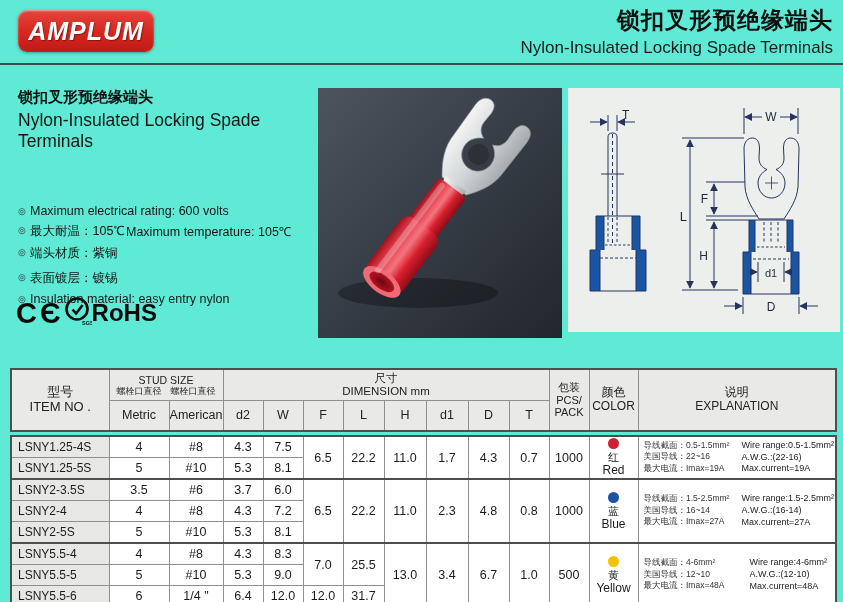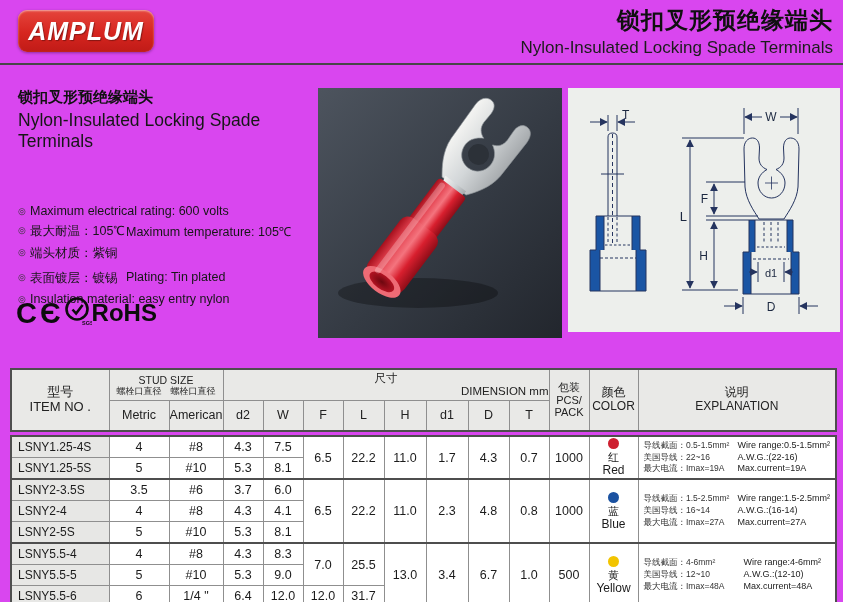--- a/index.html
+++ b/index.html
@@ -1,16 +1,16 @@
 <!DOCTYPE html>
 <html><head>
 <meta charset="utf-8">
 <style>
   html,body{margin:0;padding:0;overflow:hidden;background:#fff;}
-  .page{position:relative;width:843px;height:602px;background:#d946ef;
+  .page{position:relative;width:843px;height:602px;background:#5eead4;
         font-family:"Liberation Sans",sans-serif;color:#1a1a1a;overflow:hidden;}
 
   
   .logo{position:absolute;left:18px;top:10px;width:136px;height:42px;border-radius:9px;
         background:linear-gradient(180deg,#e5453c 0%,#d6251f 55%,#c01b17 100%);
         display:flex;align-items:center;justify-content:center;
         box-shadow:inset 0 1px 2px rgba(255,255,255,.55),0 1px 3px rgba(0,0,0,.35);}
   .logo span{color:#fff;font-style:italic;font-weight:bold;font-size:25px;letter-spacing:1px;
         text-shadow:1px 1px 1px rgba(0,0,0,.35);}
   .hdr-titles{position:absolute;right:10px;top:5px;text-align:right;}
@@ -42,33 +42,33 @@
   table{border-collapse:collapse;table-layout:fixed;width:825px;}
   td{border:1px solid #8f8f8f;text-align:center;vertical-align:middle;padding:0;overflow:hidden;}
   .ht{border:2px solid #4e4e4e;background:#e9e9e7;}
   .ht td{color:#222;line-height:1.15;}
   .hr1 td{height:30px;}
   .hr2 td{height:29px;font-size:12.5px;}
   .c-item{font-size:13px;line-height:1.35;margin-left:24px;}
   .stud-en{font-size:10.5px;}
   .stud-zh{font-size:9px;}
   .dim-zh{font-size:11.5px;}
-  .dim-en{font-size:11.5px;text-align:right;}
+  .dim-en{font-size:11.5px;}
   .c-dimletter{font-size:13px;}
   .c-pack{font-size:11px;line-height:1.25;}
   .c-two{font-size:12px;line-height:1.35;}
   .bt{border:2px solid #4e4e4e;margin-top:3px;}
   .bt td{font-size:12.5px;height:20px;background:#fff;color:#1b1b1b;}
   .bt td.item{background:#e7e7e5;text-align:left;padding-left:6px;font-size:12px;}
   .bt tr.gstart td{border-top:2px solid #4e4e4e;}
   .colorcell{line-height:1.05;}
   .dot{display:inline-block;width:11px;height:11px;border-radius:50%;}
   .czh{font-size:11px;} .cen{font-size:12px;}
   .expcell{padding:2px 5px;}
-  .exp{display:flex;gap:6px;text-align:left;align-items:center;}
+  .exp{display:flex;gap:12px;text-align:left;}
   .expzh{width:94px;font-size:8.5px;line-height:1.38;color:#333;white-space:nowrap;}
   .expen{flex:1;font-size:9px;line-height:1.33;color:#222;white-space:nowrap;}
 </style>
 </head>
 <body>
 
 <div class="page">
 
   <div class="logo">
     <span>AMPLUM</span>
@@ -94,21 +94,20 @@
       <span class="spec-zh">最大耐温：105℃</span>
       <span class="spec-en">Maximum temperature: 105℃</span>
     </div>
     <div class="spec-row">
       <span class="bullet">◎</span>
       <span class="spec-zh">端头材质：紫铜</span>
     </div>
     <div class="spec-row gap">
       <span class="bullet">◎</span>
       <span class="spec-zh">表面镀层：镀锡</span>
-      <span class="spec-en">Plating: Tin plated</span>
     </div>
     <div class="spec-row">
       <span class="bullet">◎</span>
       <span class="spec-en">Insulation material: easy entry nylon</span>
     </div>
   </div>
 
   <div class="certs">
     <span class="ce">CЄ</span>
     <span>
@@ -405,21 +404,21 @@
                   <div>Max.current=27A</div>
                 </div>
               </div>
             </td>
           </tr>
           <tr>
             <td class="item">LSNY2-4</td>
             <td>4</td>
             <td>#8</td>
             <td>4.3</td>
-            <td>4.1</td>
+            <td>7.2</td>
           </tr>
           <tr>
             <td class="item">LSNY2-5S</td>
             <td>5</td>
             <td>#10</td>
             <td>5.3</td>
             <td>8.1</td>
           </tr>
           <tr class="gstart">
             <td class="item">LSNY5.5-4</td>

